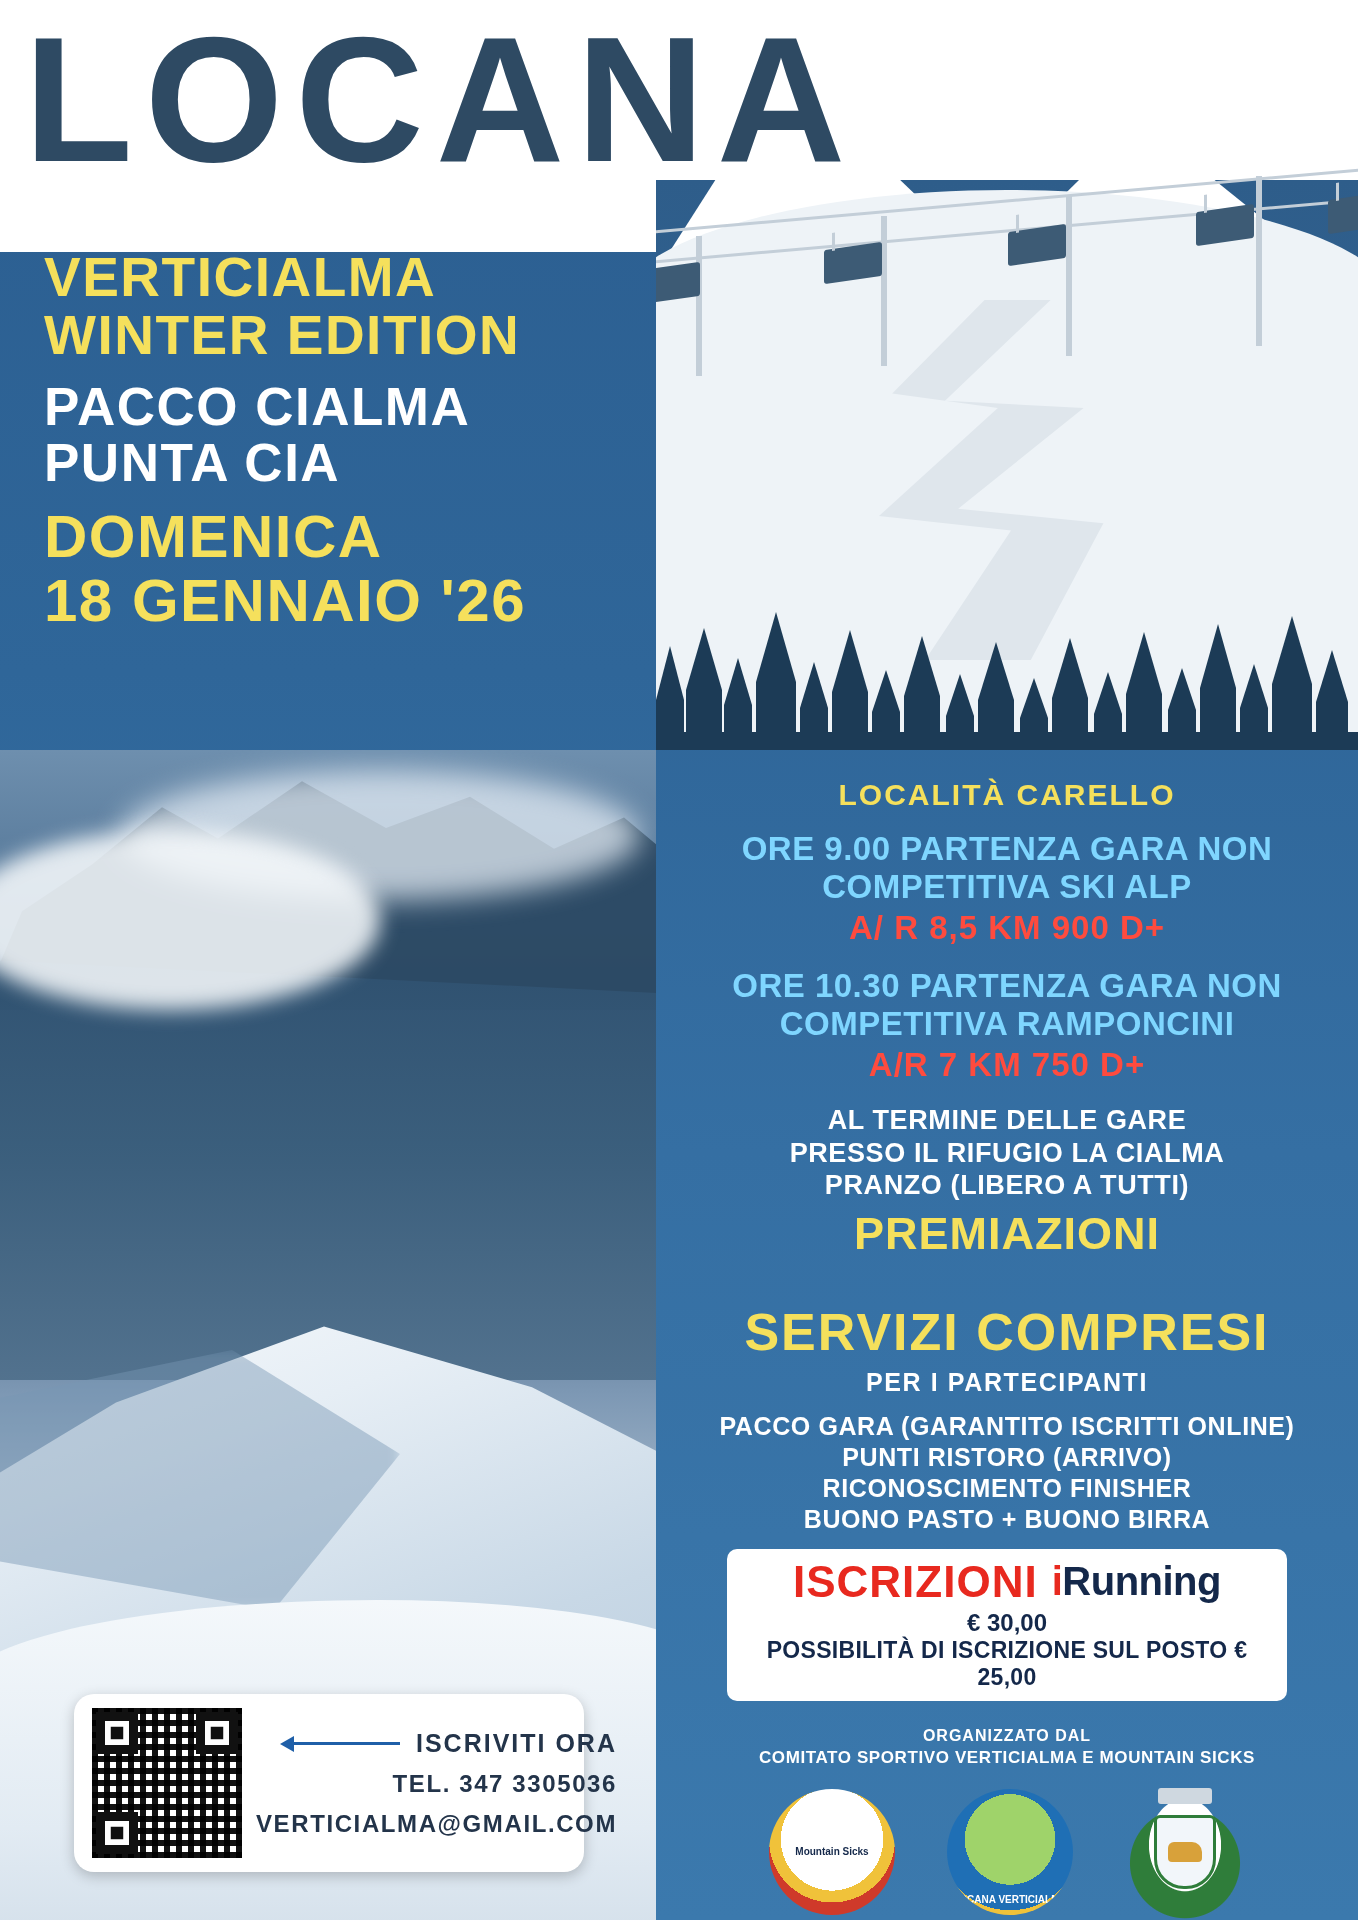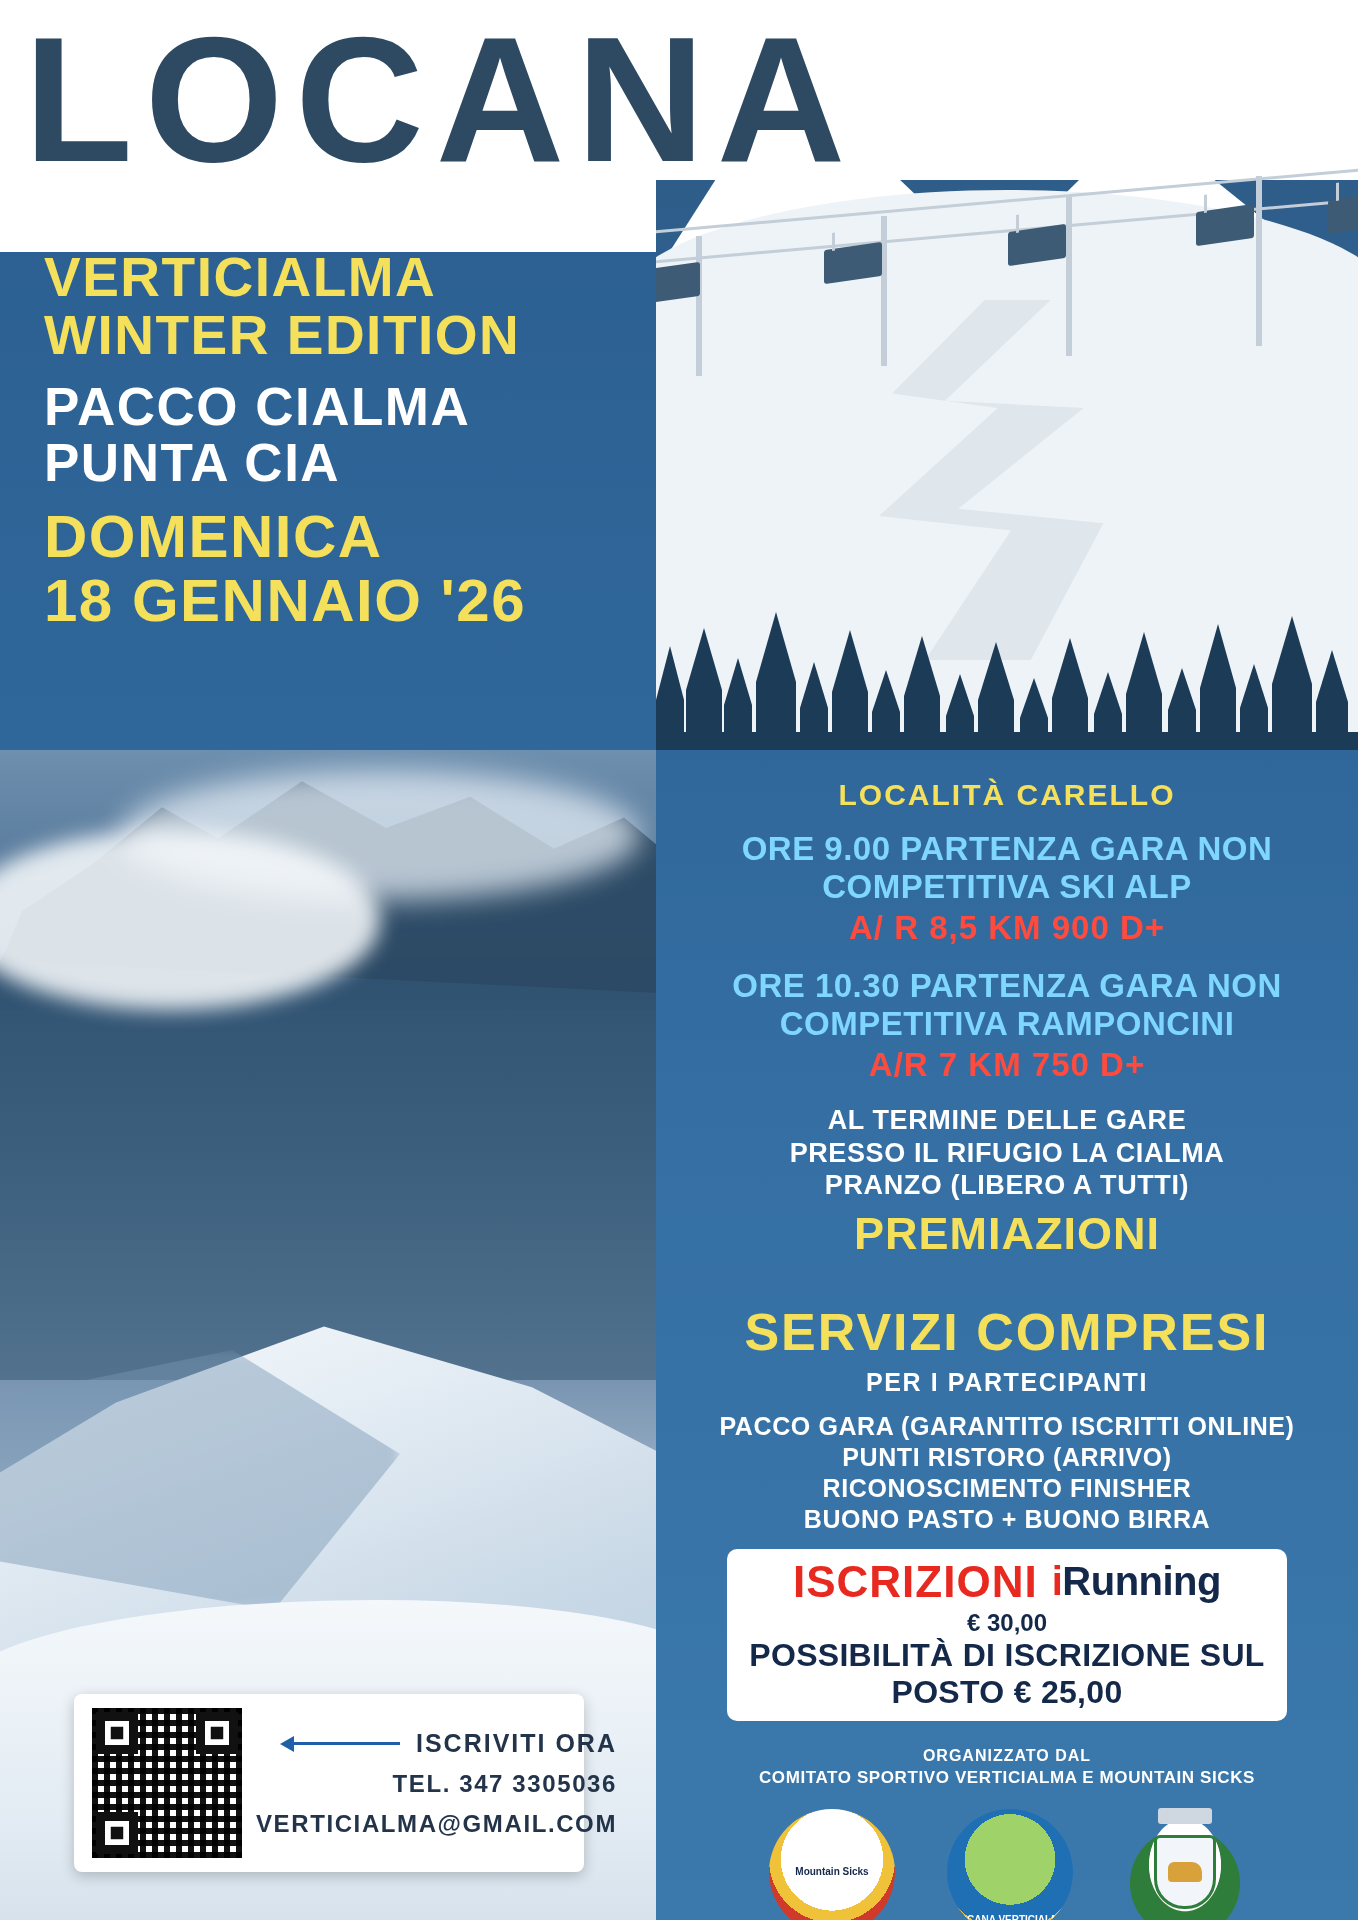--- a/index.html
+++ b/index.html
@@ -141,21 +141,21 @@
   }
   .photo .foreSnow {
     position: absolute; left: -40px; bottom: -60px; width: 760px; height: 380px;
     background: linear-gradient(180deg,#f4f8fb 0%, #e2ebf3 60%, #cfdce8 100%);
     border-radius: 55% 45% 0 0 / 90px 70px 0 0;
   }
 
   
   .contact-card {
     position: absolute; left: 74px; bottom: 48px; width: 510px; height: 178px;
-    background: #ffffff; border-radius: 8px;
+    background: #ffffff; border-radius: 20px;
     display: flex; align-items: center;
     padding: 14px 18px;
     box-shadow: 0 4px 14px rgba(0,0,0,.22);
   }
   .qr {
     width: 150px; height: 150px; flex: 0 0 150px;
     background:
       repeating-linear-gradient(90deg,#111 0 6px,#fff 6px 12px),
       repeating-linear-gradient(0deg,#111 0 6px,#fff 6px 12px);
     background-blend-mode: multiply;
@@ -218,21 +218,21 @@
   }
   .iscrizioni-box {
     margin: 14px auto 0; width: 560px; background: #ffffff; border-radius: 10px;
     padding: 8px 10px 10px;
   }
   .isc-row { display: flex; align-items: center; justify-content: center; gap: 14px; }
   .isc-label { color: #e8291f; font-size: 44px; font-weight: 800; letter-spacing: 1px; }
   .isc-brand { font-size: 40px; font-weight: 800; letter-spacing: -0.5px; color: #14284a; }
   .isc-brand .i { color: #e8291f; }
   .isc-price { color: #14284a; font-size: 24px; font-weight: 800; margin-top: 2px; }
-  .isc-onsite { color: #14284a; font-size: 32px; font-weight: 800; letter-spacing: .3px; }
+  .isc-onsite { color: #14284a; font-size: 23px; font-weight: 800; letter-spacing: .3px; }
 
   .org-block { margin-top: 26px; }
   .org-small { color: #ffffff; font-size: 16px; font-weight: 700; letter-spacing: 1px; }
   .org-line2 { color: #ffffff; font-size: 17px; font-weight: 800; letter-spacing: .6px; margin-top: 3px; }
 
   .logos { display: flex; justify-content: center; align-items: center; gap: 52px; margin-top: 14px; }
   .logo { position: relative; }
   .logo-ms {
     width: 126px; height: 126px; border-radius: 50%;
     background: radial-gradient(circle at 50% 40%, #ffffff 0 52%, #f0c23a 52% 64%, #cf3a2a 64% 80%, #2f7d3a 80% 100%);

